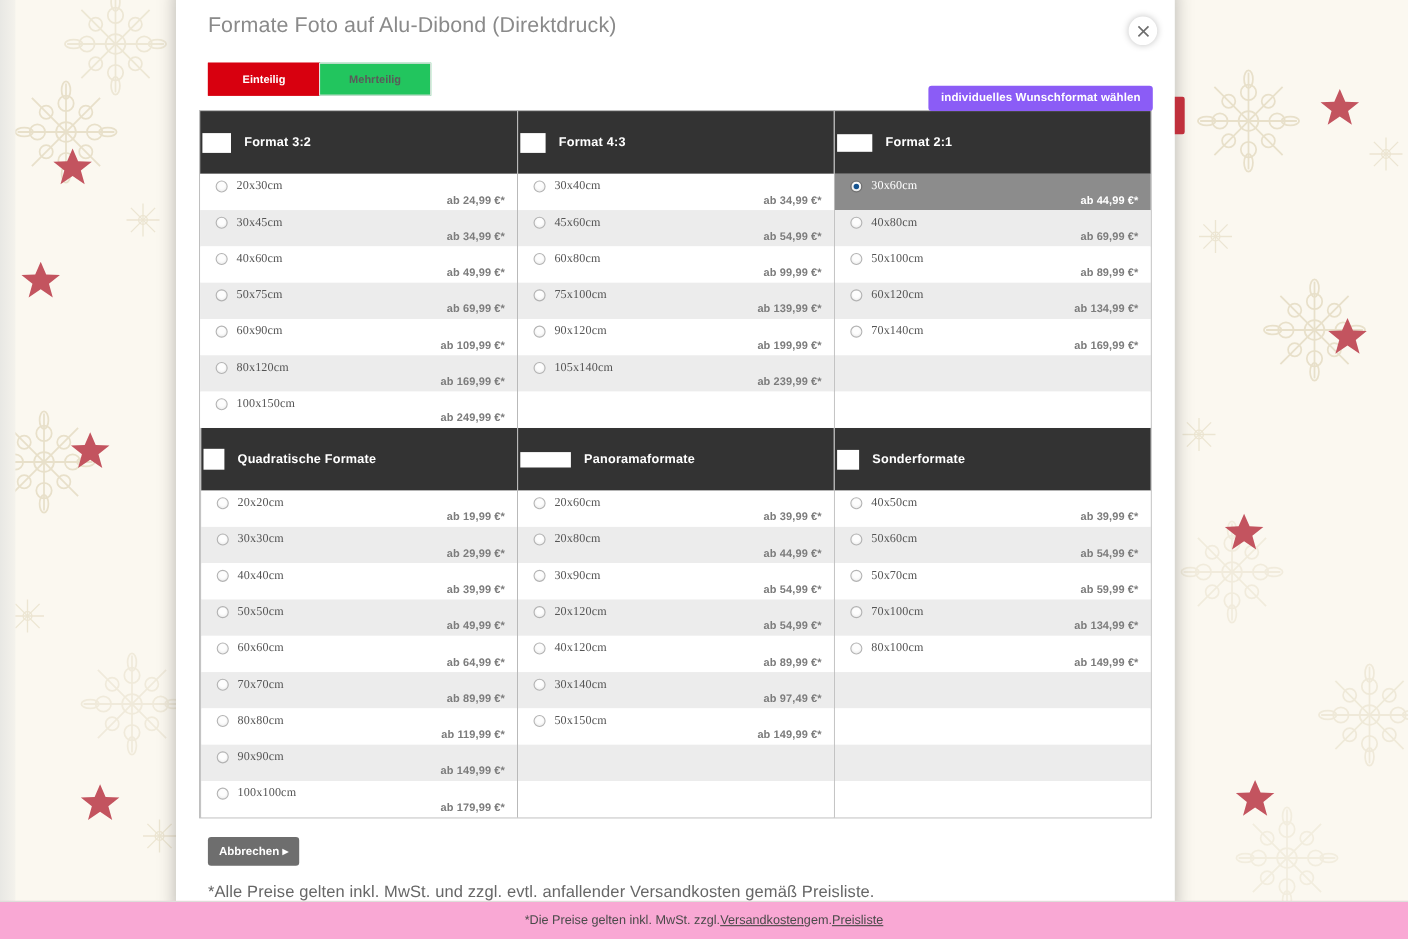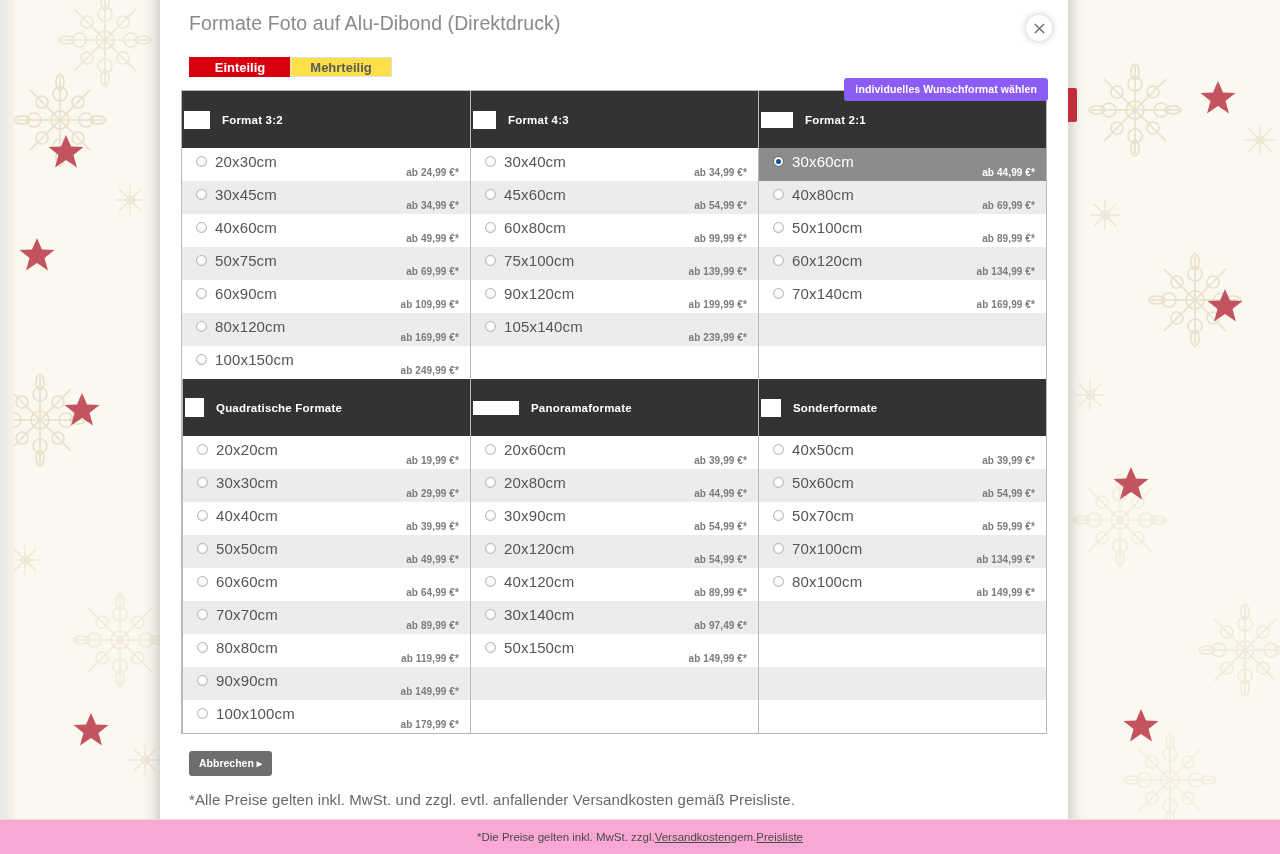--- a/index.html
+++ b/index.html
@@ -36,30 +36,30 @@
     cursor:pointer; z-index:20;
   }
   #close-btn svg { width:11px; height:11px; }
   #modal-title {
     font-size:19.5px; color:#8a8a8a; font-weight:400;
     padding:24px 0 0 9px; letter-spacing:.1px;
   }
   
   #tabs { display:flex; margin:22px 0 0 9px; }
   .tab {
-    min-width:102px; height:20px; display:flex;
+    min-width:102px; height:30px; display:flex;
     align-items:center; justify-content:center;
-    font-size:13px; font-weight:bold; cursor:pointer;
+    font-size:10px; font-weight:bold; cursor:pointer;
     border:1px solid #e2e2e2; margin-left:-1px;
   }
   .tab:first-child { margin-left:0; }
   .tab.active {
     background:#d8000f; color:#fff; border-color:#d8000f;
   }
-  .tab.inactive { background:#fde047; color:#5a5a5a; }
+  .tab.inactive { background:#22c55e; color:#5a5a5a; }
   
   #wish-tip {
     position:absolute; right:20px; top:90px;
     background:#8b5cf6; color:#fff;
     font-size:10.5px; font-weight:bold;
     padding:5px 11px 6px; border-radius:3px;
     white-space:nowrap; z-index:15; cursor:pointer;
     letter-spacing:.1px;
   }
   
@@ -101,21 +101,21 @@
     border:1px solid #b3b3b3;
     background:radial-gradient(circle at 50% 40%, #fdfdfd 40%, #e4e4e4 100%);
     display:flex; align-items:center; justify-content:center;
   }
   .row.selected .radio {
     border-color:#6f6f6f;
     background:radial-gradient(circle at 50% 40%, #fdfdfd 30%, #dcdcdc 100%);
   }
   .radio .dot { display:none; width:5px; height:5px; border-radius:50%; background:#15538f; }
   .row.selected .radio .dot { display:block; }
-  .size-label { font-size:15px; color:#555; letter-spacing:.15px; }
+  .size-label { font-size:11px; color:#555; letter-spacing:.15px;font-family:Liberation Serif, serif; }
   .row.selected .size-label { color:#ffffff; }
   .price {
     position:absolute; right:11px; bottom:3px;
     font-size:10px; font-weight:bold; color:#7c7c7c; letter-spacing:.1px;
   }
   .row.selected .price { color:#ffffff; }
   .filler { background:#ececec; }
   .filler.w { background:#ffffff; }
   
   #cancel-btn {

